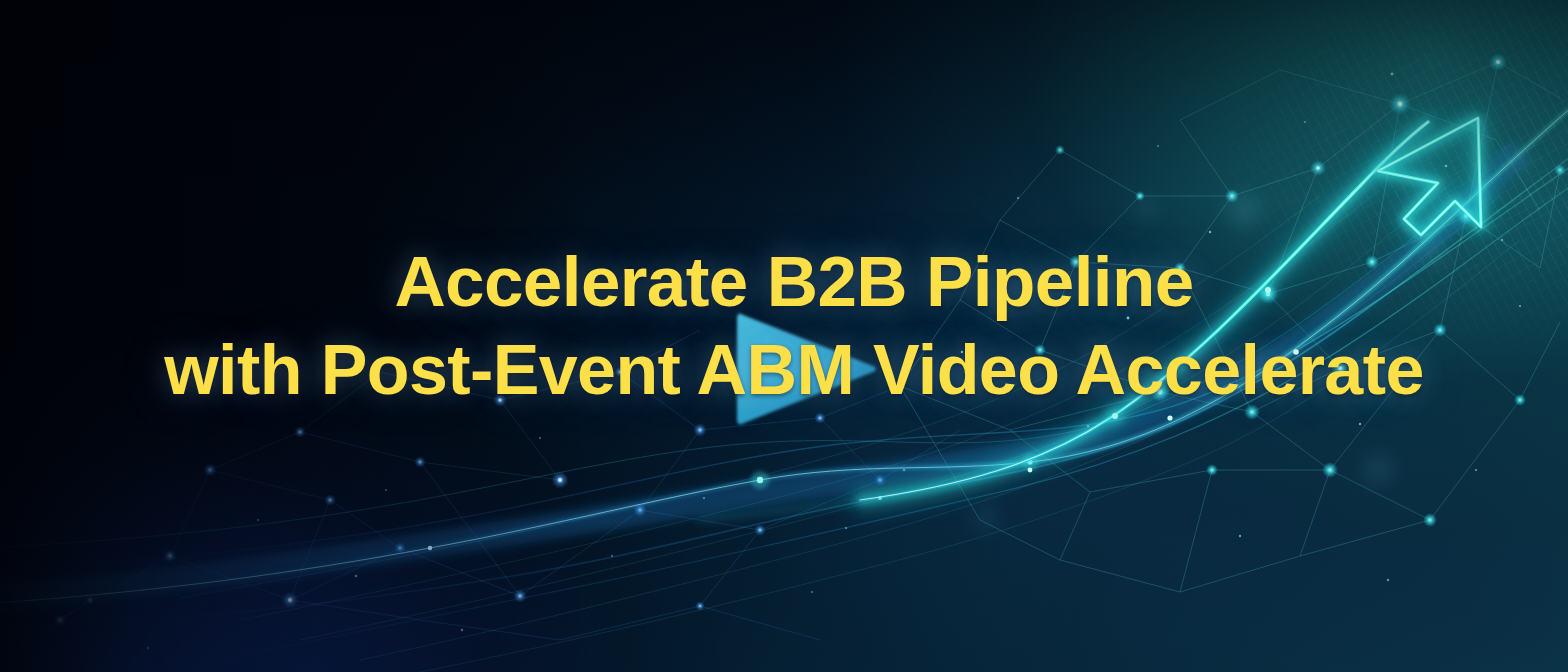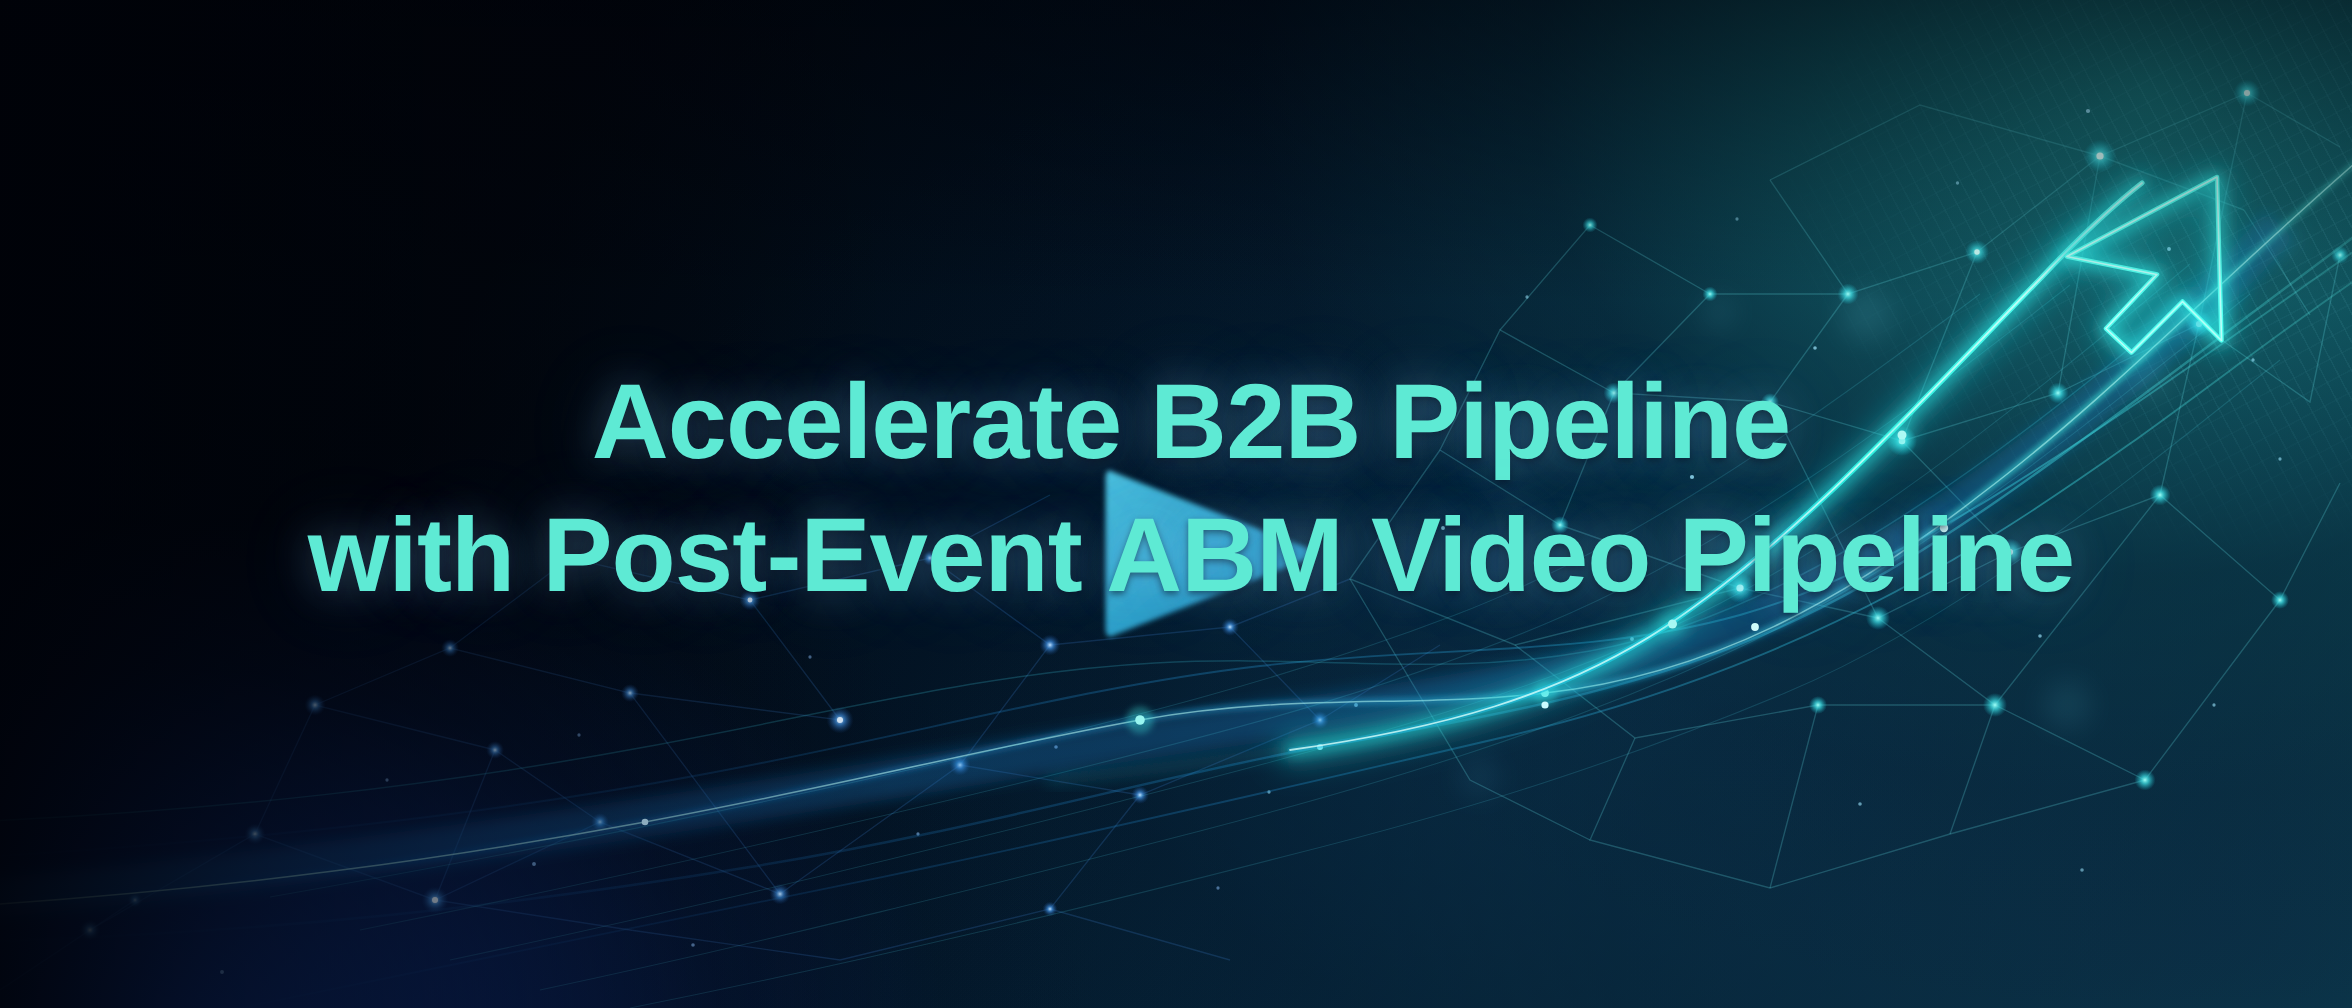--- a/index.html
+++ b/index.html
@@ -87,21 +87,21 @@
   
   .headline {
     position: absolute;
     left: 0; right: 0;
     top: 238px;
     text-align: center;
     z-index: 30;
   }
   .headline .line {
     display: block;
-    color: #5eead4;
+    color: #fde047;
     font-weight: 700;
     font-size: 71px;
     line-height: 88px;
     letter-spacing: -0.6px;
     white-space: nowrap;
     text-shadow:
       0 0 26px rgba(150,210,255,0.30),
       0 0 58px rgba(80,160,220,0.20),
       0 2px 4px rgba(0,8,20,0.55);
     padding-left: 20px;
@@ -409,18 +409,18 @@
         <filter id="playSoft" x="-25%" y="-25%" width="150%" height="150%">
           <feGaussianBlur stdDeviation="1.6"></feGaussianBlur>
         </filter>
       </defs>
       <path d="M10 6 Q4 2 4 10 L4 110 Q4 118 11 114 L140 63 Q146 60 140 57 Z" fill="url(#playGrad)" filter="url(#playSoft)"></path>
     </svg>
   </div>
 
   <div class="headline">
     <span class="line line-1">Accelerate B2B Pipeline</span>
-    <span class="line line-2">with Post-Event ABM Video Pipeline</span>
+    <span class="line line-2">with Post-Event ABM Video Accelerate</span>
   </div>
 
   <div class="bg-vignette"></div>
 
 </div>
 
 </body></html>

